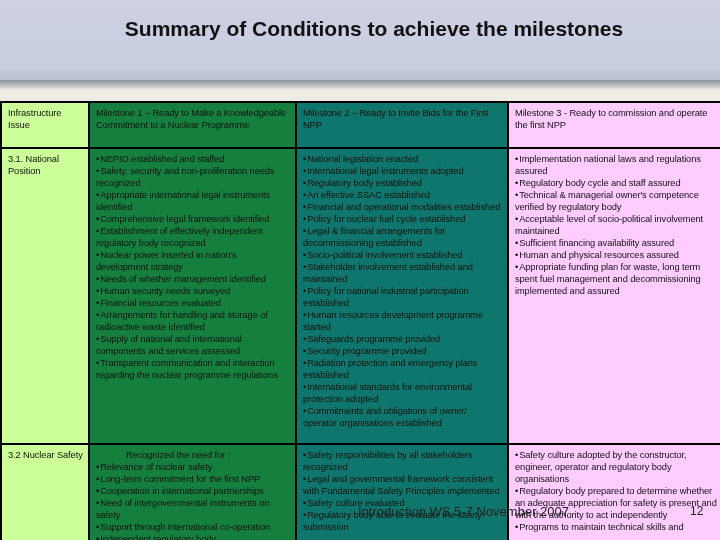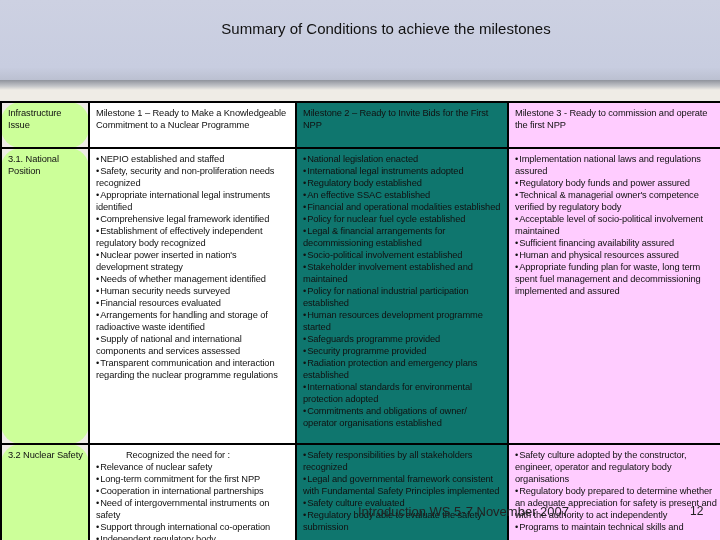--- a/index.html
+++ b/index.html
@@ -10,37 +10,37 @@
     }
     .title-band {
       position: absolute; left: 0; top: 0; width: 720px; height: 84px;
       background: linear-gradient(to bottom, #cdd1e2 0%, #c8cde0 80%, #b7bccc 100%);
     }
     .title-shadow {
       position: absolute; left: 0; top: 80px; width: 720px; height: 10px;
       background: linear-gradient(to bottom, #8f939c 0%, #c2c4c8 60%, #efece6 100%);
     }
     .title {
-      position: absolute; left: 56px; width: 660px; top: 14px;
-      text-align: center; font-weight: normal; font-size: 15px; line-height: 30px;
+      position: absolute; left: 44px; width: 660px; top: 14px;
+      text-align: center; font-weight: bold; font-size: 21px; line-height: 30px;
       color: #111; letter-spacing: 0px;
     }
     .title div { display: block; }
     table.grid {
       position: absolute; left: 0; top: 101px; border-collapse: collapse;
       width: 722px; table-layout: fixed;
     }
     table.grid td {
       border: 2px solid #000; vertical-align: top;
       padding: 4px 5px 2px 6px;
       font-size: 9.3px; line-height: 12px; color: #111;
       letter-spacing: -0.1px;
     }
-    .c1 { background: #ccff99; border-radius: 20px; }
-    .c2 { background: #ffffff; }
+    .c1 { background: #ccff99; }
+    .c2 { background: #15803d; }
     .c3 { background: #0f766e; }
     .c4 { background: #ffccff; }
     tr.hdr td { height: 38px; }
     tr.r1 td { height: 288px; }
     tr.r2 td { height: 100px; }
     .item { display: block; }
     .item .bullet { margin-right: 1px; }
     .intro { display: block; padding-left: 6px; margin-left: 24px; }
     .footer {
       position: absolute; left: 358px; top: 504px; font-size: 13px;
@@ -107,21 +107,21 @@
             <span class="item"><span class="bullet">•</span><span>Safeguards programme provided</span></span>
             <span class="item"><span class="bullet">•</span><span>Security programme provided</span></span>
             <span class="item"><span class="bullet">•</span><span>Radiation protection and emergency plans established</span></span>
             <span class="item"><span class="bullet">•</span><span>International standards for  environmental protection adopted</span></span>
             <span class="item"><span class="bullet">•</span><span>Commitments and obligations of owner/ operator organisations established</span></span>
           </div>
         </td>
     <td class="c4">
           <div class="list">
             <span class="item"><span class="bullet">•</span><span>Implementation national laws and regulations assured</span></span>
-            <span class="item"><span class="bullet">•</span><span>Regulatory body funds and power assured</span></span>
+            <span class="item"><span class="bullet">•</span><span>Regulatory body cycle and staff assured</span></span>
             <span class="item"><span class="bullet">•</span><span>Technical &amp; managerial owner's competence verified by regulatory body</span></span>
             <span class="item"><span class="bullet">•</span><span>Acceptable level of socio-political involvement maintained</span></span>
             <span class="item"><span class="bullet">•</span><span>Sufficient financing availability assured</span></span>
             <span class="item"><span class="bullet">•</span><span>Human and physical resources assured</span></span>
             <span class="item"><span class="bullet">•</span><span>Appropriate funding plan for waste, long term spent fuel management and decommissioning implemented and assured</span></span>
           </div>
         </td>
   </tr>
   <tr class="r2">
     <td class="c1">3.2 Nuclear Safety</td>

